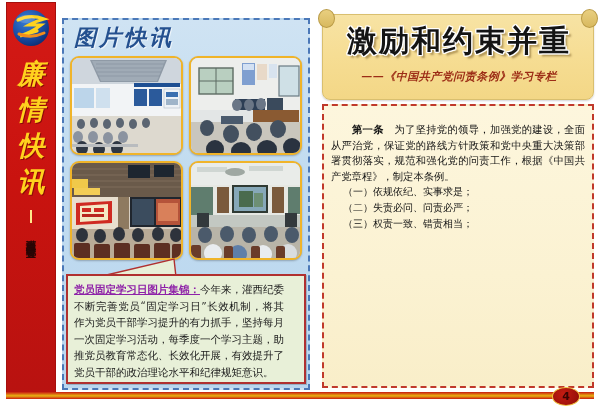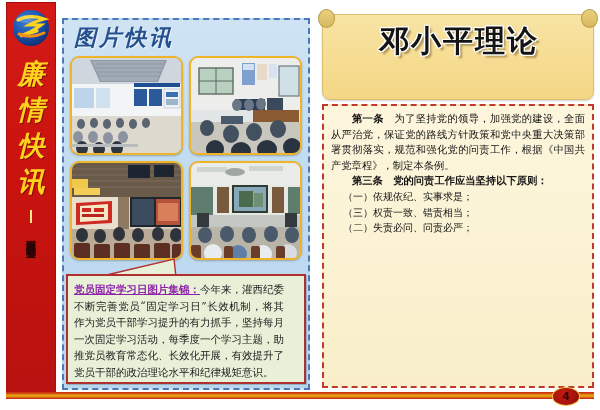--- a/index.html
+++ b/index.html
@@ -143,21 +143,21 @@
     color:#9c2d16;
     letter-spacing:0.5px;
   }
 
   
   .article{
     position:absolute;left:322px;top:104px;width:272px;height:284px;
     background:linear-gradient(180deg,#fdf6dd 0%,#fbf2d2 60%,#f9eec9 100%);
     border:2px dashed #c0392b;
     box-sizing:border-box;
-    padding:5px 7px;
+    padding:16px 7px;
     overflow:hidden;
   }
   .art-p{
     font-family:"DejaVu Sans","Liberation Sans",sans-serif;
     font-size:10.3px;line-height:15.6px;
     color:#141414;
     text-align:justify;
     margin:0;
   }
   .art-p.indent{text-indent:21px;}
@@ -420,37 +420,35 @@
 
   <div class="caption-box">
     <div class="caption-text">
       <span class="caption-lead">党员固定学习日图片集锦：</span><span>今年来，灌西纪委不断完善党员“固定学习日”长效机制，将其作为党员干部学习提升的有力抓手，坚持每月一次固定学习活动，每季度一个学习主题，助推党员教育常态化、长效化开展，有效提升了党员干部的政治理论水平和纪律规矩意识。</span>
     </div>
   </div>
 
   <div class="scroll-head">
     <div class="scroll-roll-l"></div>
     <div class="scroll-roll-r"></div>
-    <div class="scroll-title">邓小平理论</div>
+    <div class="scroll-title">激励和约束并重</div>
+    <div class="scroll-sub">——《中国共产党问责条例》学习专栏</div>
   </div>
 
   <div class="article">
 
     <p class="art-p indent">
       <span class="art-head">第一条</span><span>　为了坚持党的领导，加强党的建设，全面从严治党，保证党的路线方针政策和党中央重大决策部署贯彻落实，规范和强化党的问责工作，根据《中国共产党章程》，制定本条例。</span>
     </p>
 
 
-    <p class="art-p indent">
-      <span class="art-head">第三条</span><span class="art-head">　党的问责工作应当坚持以下原则：</span>
-    </p>
 
     <p class="art-item">（一）依规依纪、实事求是；</p>
+    <p class="art-item">（二）失责必问、问责必严；</p>
     <p class="art-item">（三）权责一致、错责相当；</p>
-    <p class="art-item">（二）失责必问、问责必严；</p>
 
   </div>
 
   <div class="bottom-bar"></div>
   <div class="page-badge">
     <span>4</span>
   </div>
 
 </div>
 

